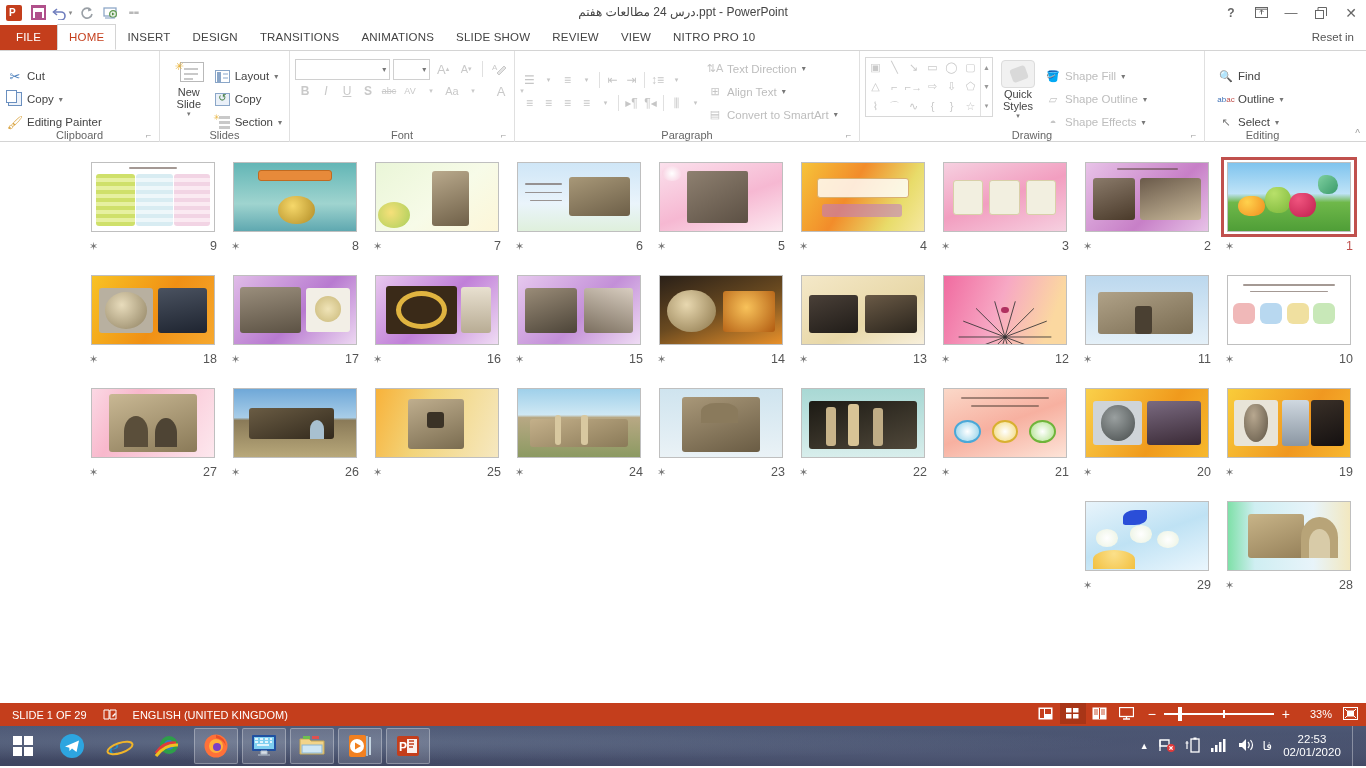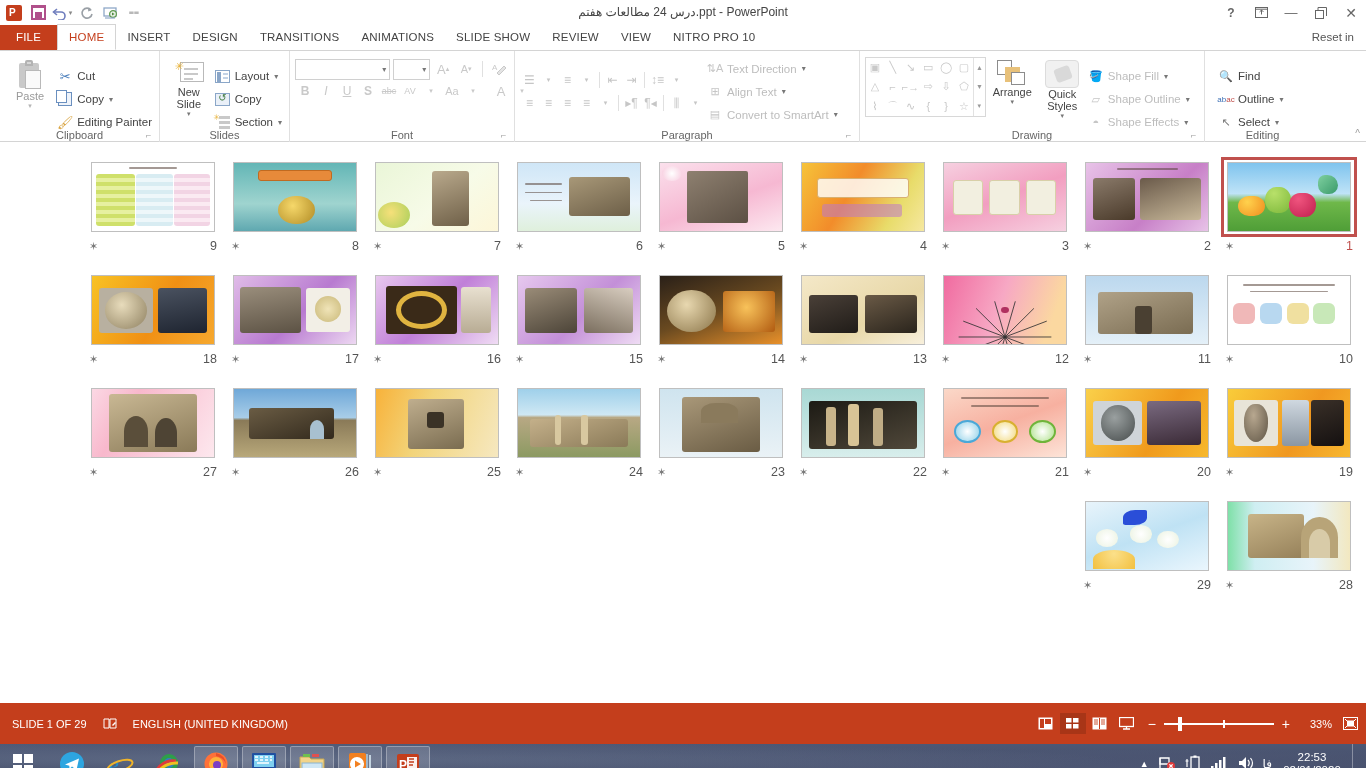--- a/index.html
+++ b/index.html
@@ -113,21 +113,21 @@
   .starbadge { color:#7a7a7a; font-size:11px; }
   .slnum { font-size:12.5px; color:#555; }
   .slide.sel .slnum { color:#c0504d; }
 
   
   .t-fill{position:absolute;left:0;top:0;right:0;bottom:0;}
   .ln-txt{position:absolute;background:rgba(90,70,60,.55);height:1.5px;border-radius:1px;}
   .obj{position:absolute;border-radius:3px;}
 
   
-  .status { height:41px; background:#c43e1c; color:#fff; display:flex; align-items:center; font-size:11px; padding:0 4px; }
+  .status { height:23px; background:#c43e1c; color:#fff; display:flex; align-items:flex-start; font-size:11px; padding:0 4px; }
   .st-item { padding:0 8px; height:23px; display:flex; align-items:center; gap:5px; white-space:nowrap;}
   .viewbtns { display:flex; align-items:center; margin-left:auto; gap:1px;}
   .vb { width:26px; height:21px; display:flex; align-items:center; justify-content:center; }
   .vb.active { background:#a83517; }
   .zoomwrap{display:flex;align-items:center;gap:6px;padding:0 6px;}
   .zslider{width:110px;height:21px;position:relative;display:flex;align-items:center;}
   .ztrack{position:absolute;left:0;right:0;height:2px;background:#fff;}
   .zmid{position:absolute;left:54%;width:2px;height:8px;background:#fff;}
   .zthumb{position:absolute;left:14px;width:4px;height:14px;background:#fff;}
   .zpct{min-width:34px;text-align:right;font-size:11px;}
@@ -222,29 +222,20 @@
   <div class="tab">REVIEW</div>
   <div class="tab">VIEW</div>
   <div class="tab">NITRO PRO 10</div>
   <div class="signin">Reset in</div>
 </div>
 
 <div class="ribbon">
 
   <div class="rgroup" style="width:160px;">
     <div class="rgbody">
-      <div class="bigbtn">
-        <span class="clipi">
-            <i class="pad"></i>
-            <i class="clip"></i>
-            <i class="pg"></i>
-          </span>
-        <span class="lbl">Paste</span>
-        <span style="font-size:7px;color:#b5b5b5;">▾</span>
-      </div>
       <div class="col">
         <div class="smallrow">
           <span class="ic">
               <span class="scissors">✂</span>
             </span>
           <span>Cut</span>
         </div>
         <div class="smallrow">
           <span class="ic">
               <span class="copyic"></span>
@@ -462,29 +453,20 @@
           <div class="shapecell">{</div>
           <div class="shapecell">}</div>
           <div class="shapecell">☆</div>
         </div>
         <div class="galscroll">
           <div>▲</div>
           <div>▼</div>
           <div>▾</div>
         </div>
       </div>
-      <div class="bigbtn" style="color:#444;width:56px;">
-        <span class="arrangeic">
-            <i class="b1"></i>
-            <i class="b2"></i>
-            <i class="b3"></i>
-          </span>
-        <span class="lbl">Arrange</span>
-        <span style="font-size:7px;color:#777;">▾</span>
-      </div>
       <div class="bigbtn" style="color:#444;width:50px;">
         <span class="qsic"></span>
         <span class="lbl">Quick Styles</span>
         <span style="font-size:7px;color:#777;">▾</span>
       </div>
       <div class="col" style="width:120px;">
         <div class="smallrow">
           <span class="ic">
               <span style="color:#c6c6c6;font-size:11px;">🪣</span>
             </span>

